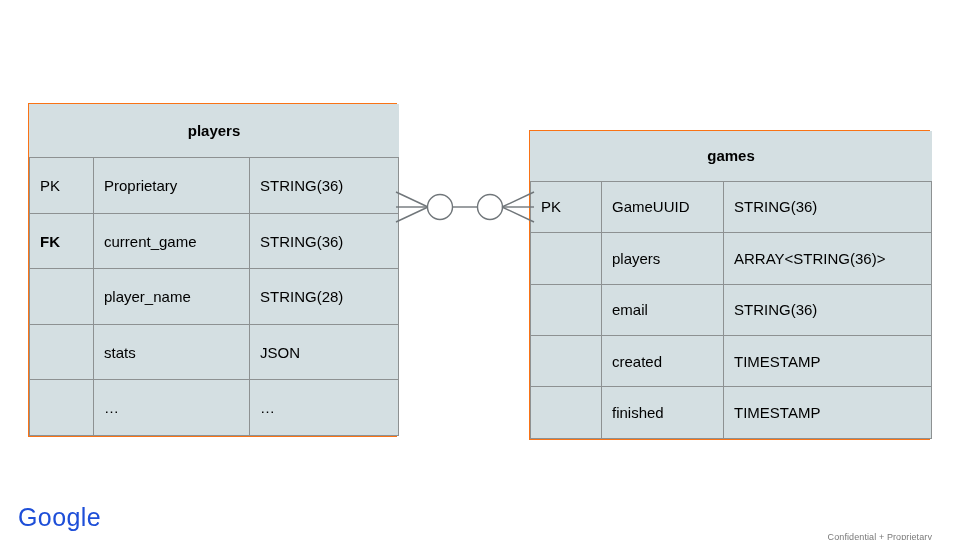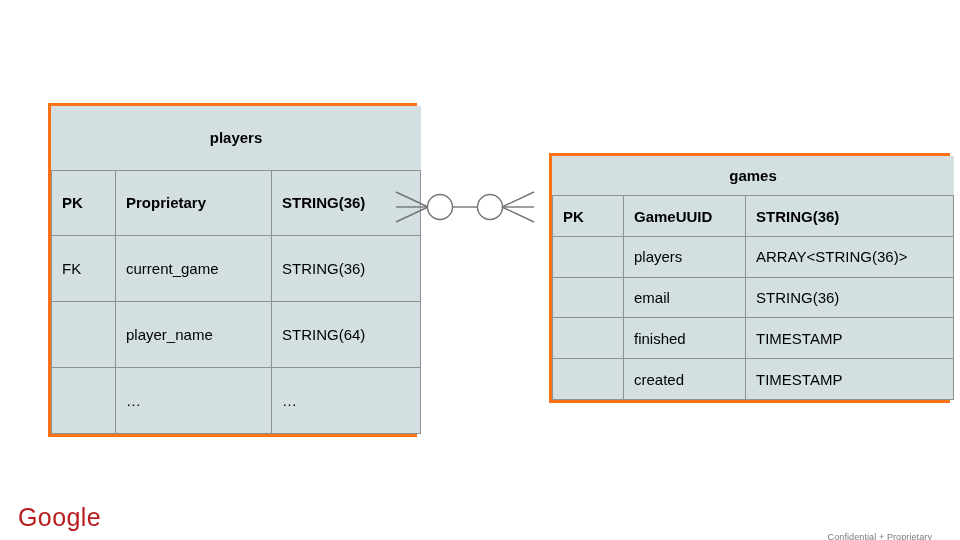--- a/index.html
+++ b/index.html
@@ -16,25 +16,24 @@
   }
 
   .slide {
     position: absolute;
     inset: 0;
   }
 
   
   .entity {
     position: absolute;
-    border: 3px solid #f97316;
+    border: 1px solid #f97316;
     border-collapse: collapse;
     background: #d4dfe2;
     box-sizing: border-box;
-    margin-left: 20px;
   }
   .entity table {
     border-collapse: collapse;
     width: 100%;
     height: 100%;
     table-layout: fixed;
   }
   .entity td {
     border: 1px solid #8d9192;
     background: #d4dfe2;
@@ -47,49 +46,49 @@
   }
   .entity .title-cell {
     text-align: center;
     font-weight: bold;
     font-size: 15px;
     border-left: none;
     border-right: none;
     border-top: none;
   }
   .key-cell {
-    font-weight: normal;
+    font-weight: bold;
     font-size: 15px;
     text-align: left;
   }
   .row-bold td {
-    font-weight: bold;
+    font-weight: normal;
   }
   .muted {
     color: #5f6b6d;
     letter-spacing: 1px;
   }
 
   
   #players-entity {
     left: 28px;
     top: 103px;
     width: 369px;
     height: 334px;
   }
   #players-entity col.c1 { width: 64px; }
   #players-entity col.c2 { width: 156px; }
   #players-entity col.c3 { width: 149px; }
 
   
   #games-entity {
     left: 529px;
-    top: 153px;
+    top: 130px;
     width: 401px;
-    height: 250px;
+    height: 310px;
   }
   #games-entity col.c1 { width: 71px; }
   #games-entity col.c2 { width: 122px; }
   #games-entity col.c3 { width: 208px; }
 
   
   #relationship-connector {
     position: absolute;
     left: 390px;
     top: 178px;
@@ -100,21 +99,21 @@
     display: block;
     overflow: visible;
   }
 
   
   #google-logo {
     position: absolute;
     left: 18px;
     top: 503px;
     font-size: 25px;
-    color: #b91c1c;
+    color: #1d4ed8;
     letter-spacing: 0.4px;
     font-family: "Liberation Sans", sans-serif;
   }
   #confidential-note {
     position: absolute;
     right: 28px;
     top: 532px;
     font-size: 9px;
     color: #7a7a7a;
     letter-spacing: 0.1px;
@@ -142,21 +141,26 @@
           <td>STRING(36)</td>
         </tr>
         <tr>
           <td class="key-cell">FK</td>
           <td>current_game</td>
           <td>STRING(36)</td>
         </tr>
         <tr>
           <td class="key-cell"></td>
           <td>player_name</td>
-          <td>STRING(64)</td>
+          <td>STRING(28)</td>
+        </tr>
+        <tr>
+          <td class="key-cell"></td>
+          <td>stats</td>
+          <td>JSON</td>
         </tr>
         <tr>
           <td class="key-cell"></td>
           <td class="muted">…</td>
           <td class="muted">…</td>
         </tr>
       </tbody>
     </table>
   </div>
 
@@ -181,26 +185,26 @@
           <td>players</td>
           <td>ARRAY&lt;STRING(36)&gt;</td>
         </tr>
         <tr>
           <td class="key-cell"></td>
           <td>email</td>
           <td>STRING(36)</td>
         </tr>
         <tr>
           <td class="key-cell"></td>
+          <td>created</td>
+          <td>TIMESTAMP</td>
+        </tr>
+        <tr>
+          <td class="key-cell"></td>
           <td>finished</td>
-          <td>TIMESTAMP</td>
-        </tr>
-        <tr>
-          <td class="key-cell"></td>
-          <td>created</td>
           <td>TIMESTAMP</td>
         </tr>
       </tbody>
     </table>
   </div>
 
   <div id="relationship-connector">
     <svg width="150" height="60" viewBox="0 0 150 60">
       <g stroke="#70767a" stroke-width="1.4" fill="none">
 

